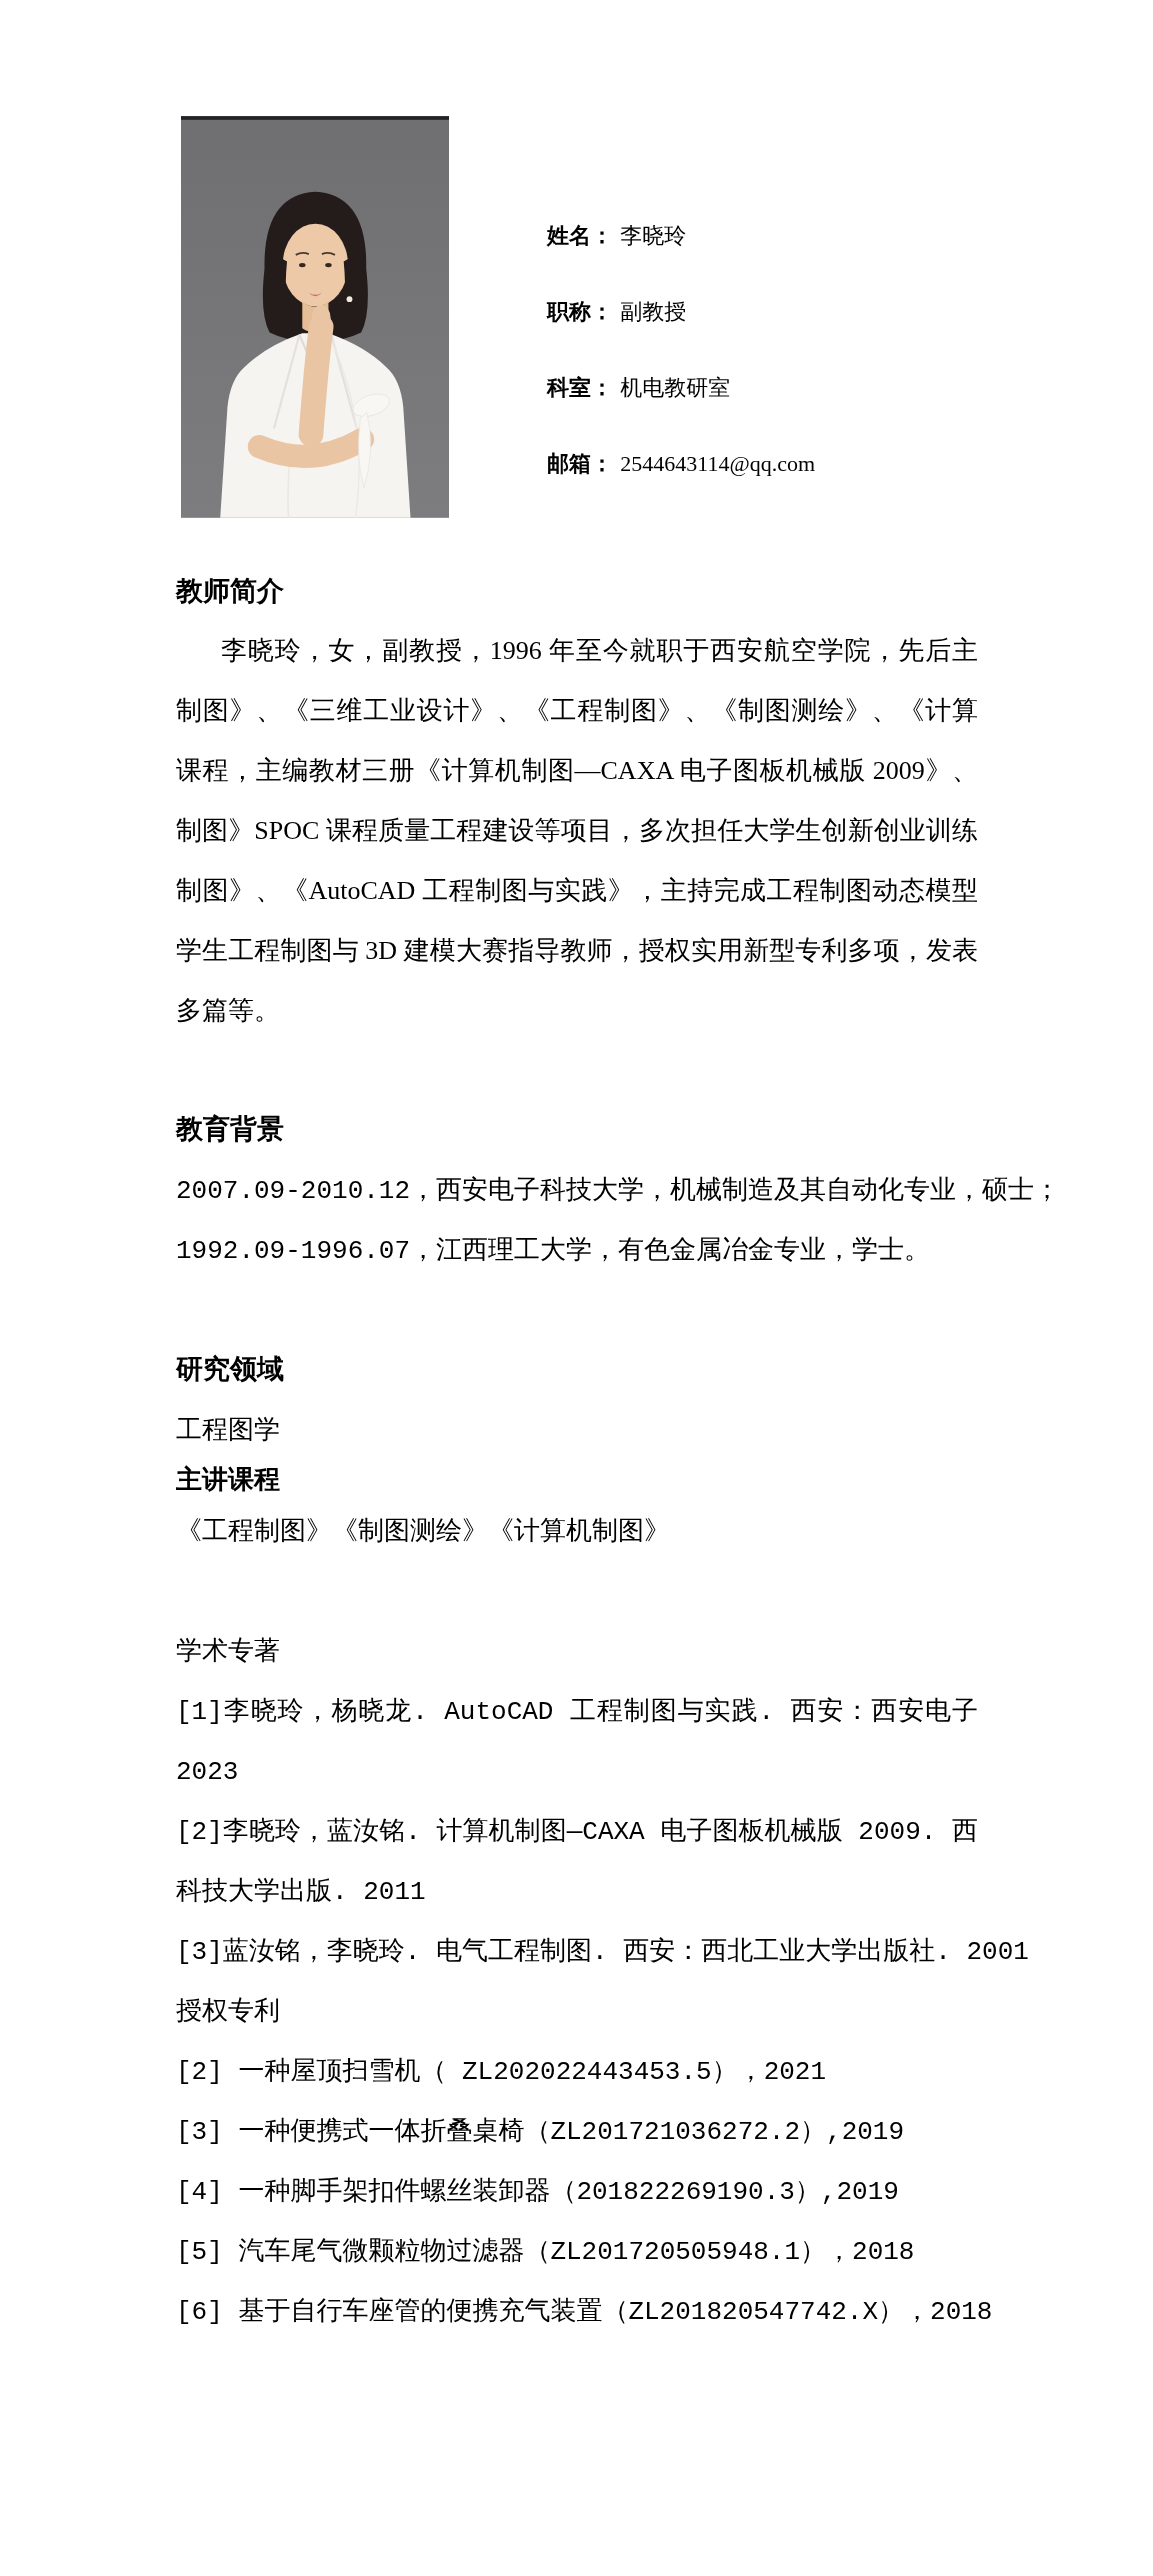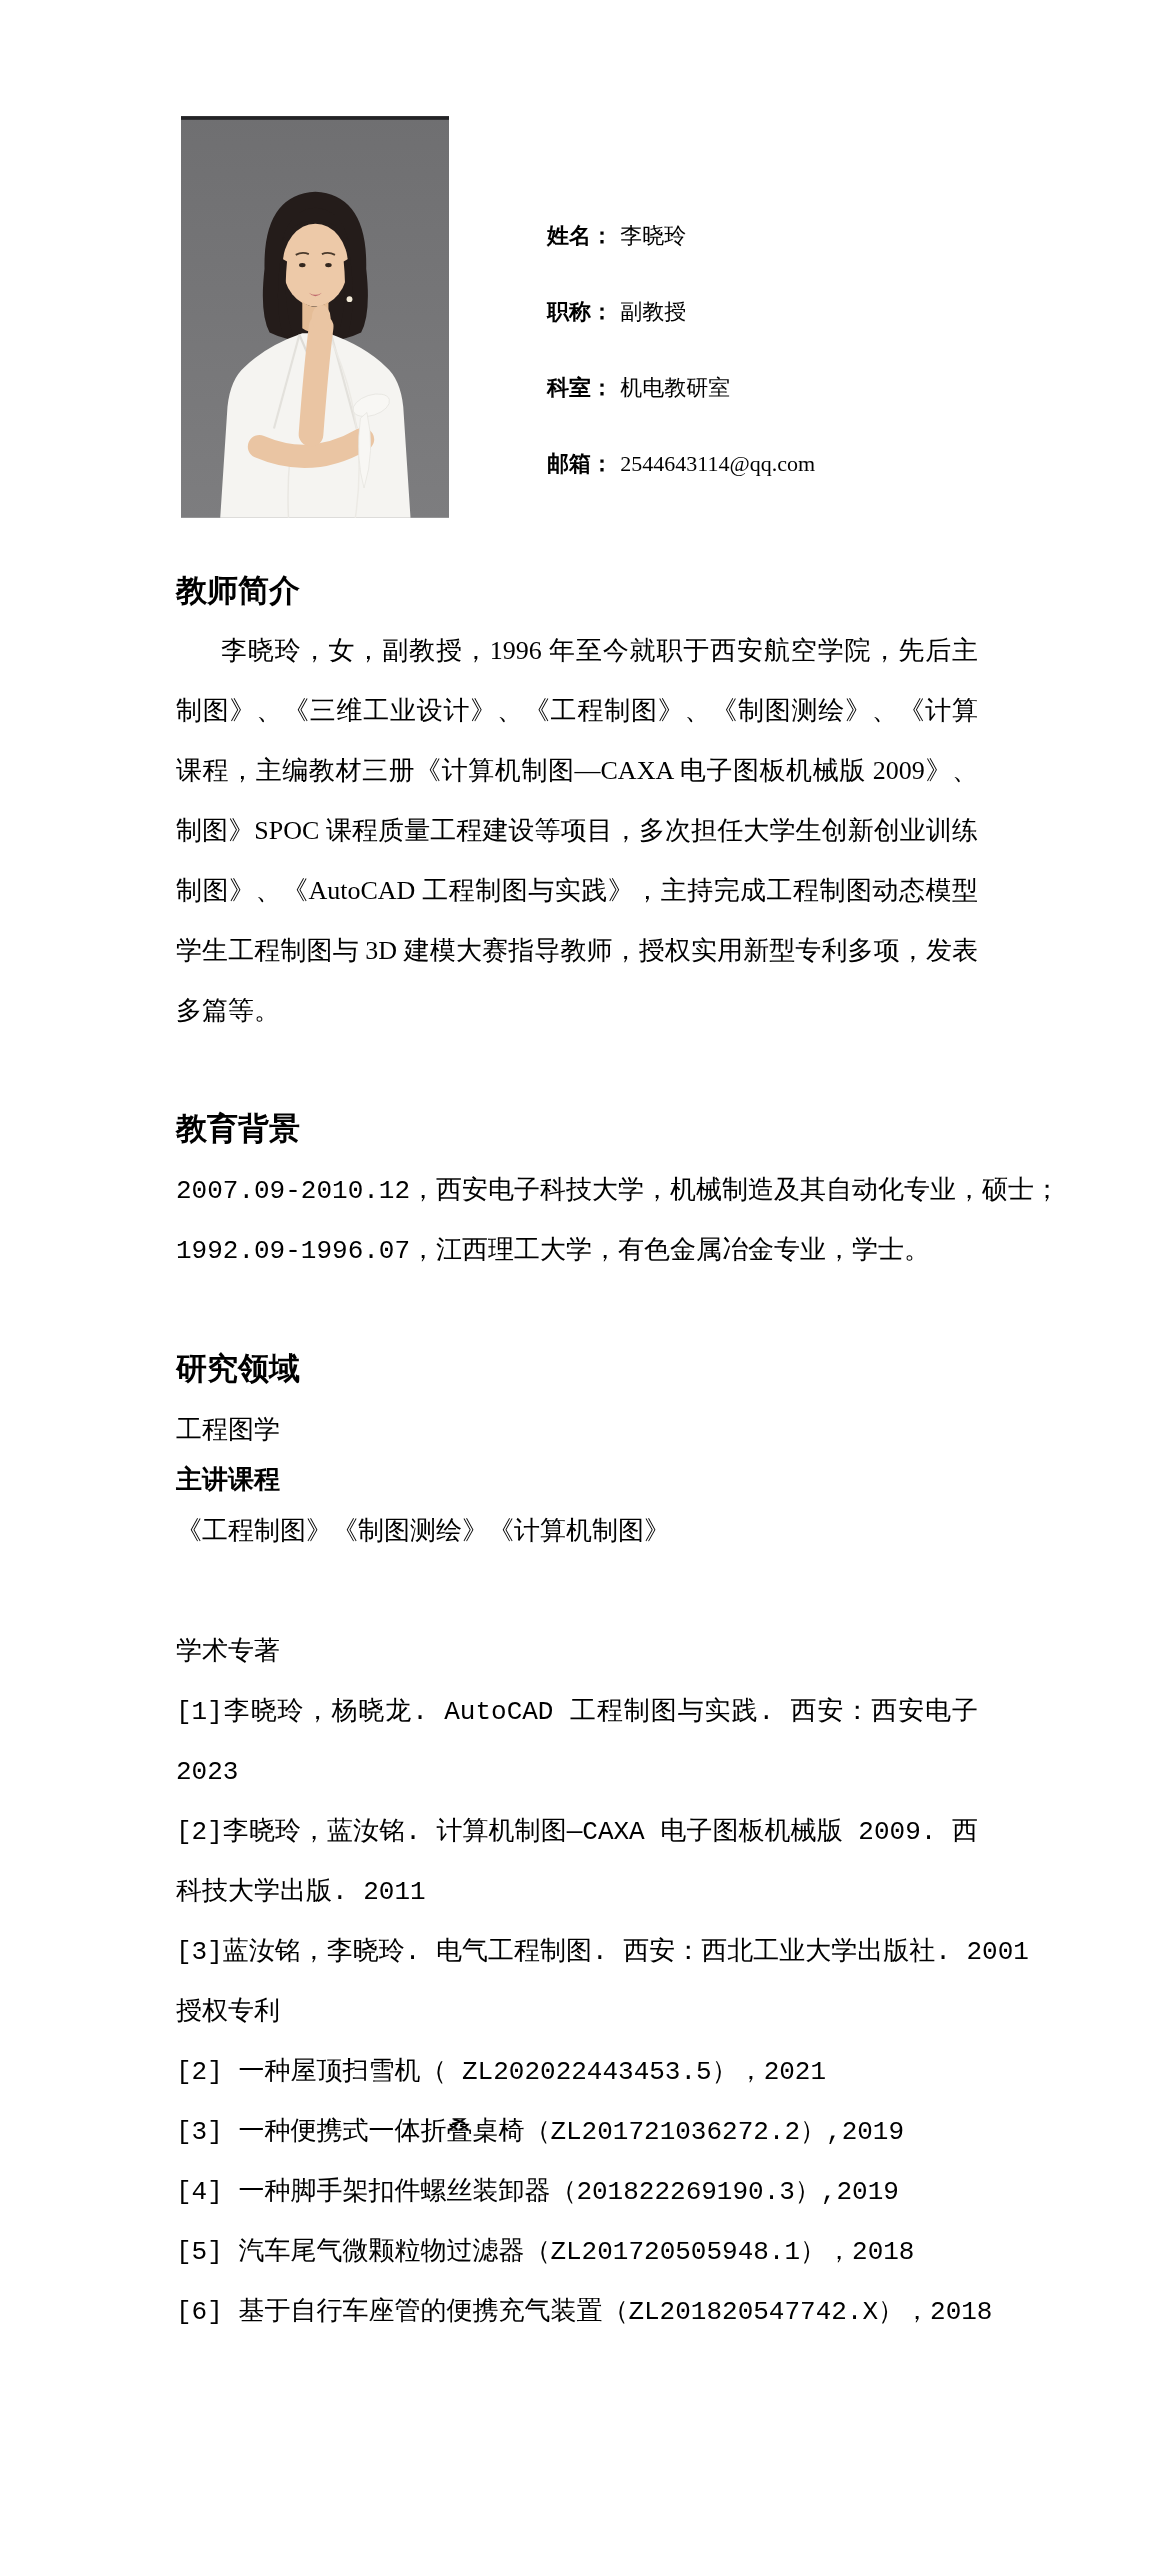--- a/index.html
+++ b/index.html
@@ -16,21 +16,21 @@
   .info-row { height:76px; line-height:76px; font-size:22px; white-space:nowrap; }
   .info-label { font-weight:bold; }
   .info-value { margin-left:7.3px; }
 
   
   .content { position:absolute; left:176px; top:561px; width:802px; }
   .line { height:60px; line-height:60px; font-size:26px; white-space:nowrap; }
   .line.justify { white-space:normal; overflow:hidden; text-align:justify; text-align-last:justify; text-justify:inter-character; }
   .line.indent { padding-left:45px; }
   .line.bold, .heading { font-weight:bold; }
-  .heading { font-size:31px; }
+  .heading { font-size:27px; }
   .line.tight { height:41px; line-height:41px; }
   .sec + .sec { margin-top:60px;font-family:Liberation Mono, monospace; }
 </style>
 </head>
 <body>
 
 <div class="page">
 
   <div class="photo">
     <svg viewBox="0 0 369 553" xmlns="http://www.w3.org/2000/svg">

